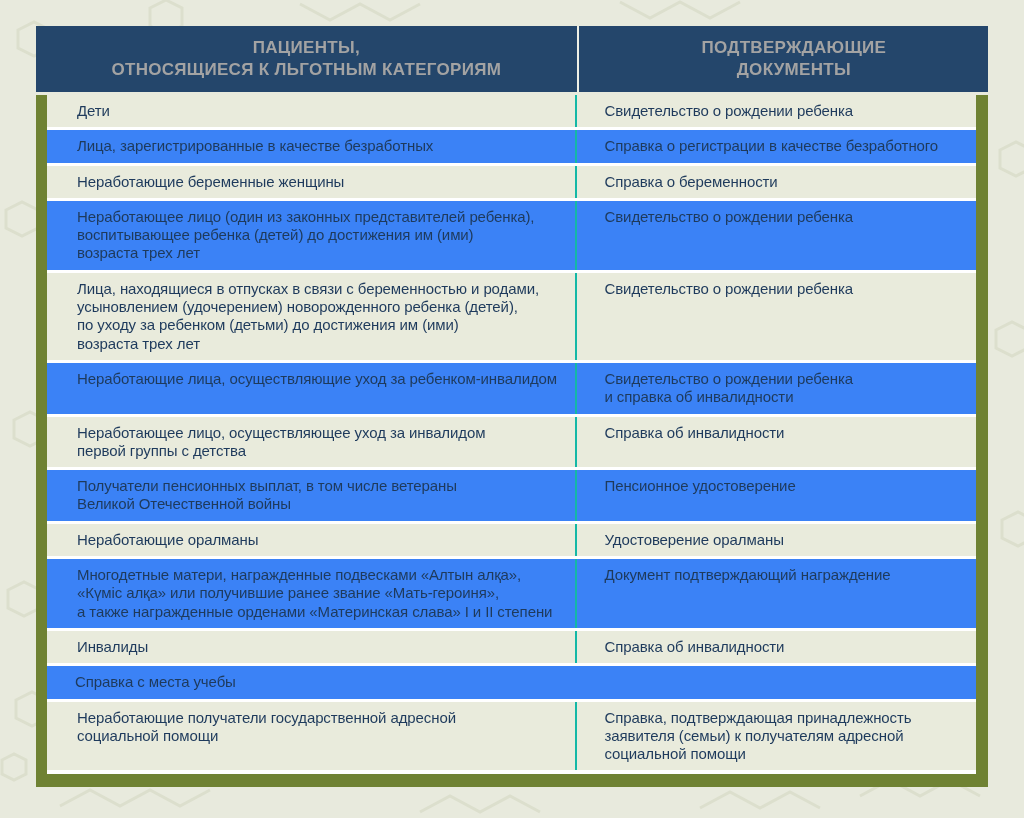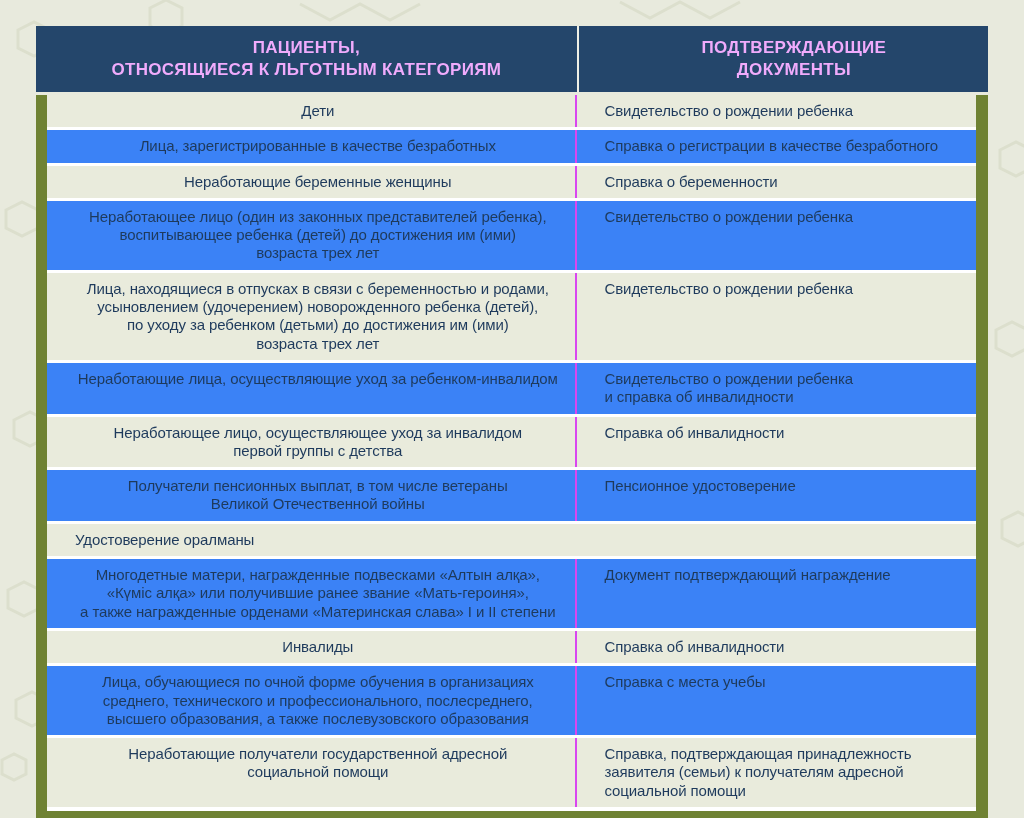--- a/index.html
+++ b/index.html
@@ -21,21 +21,21 @@
     z-index: 1;
   }
   .thead {
     display: flex;
     background: #24466b;
     min-height: 66px;
   }
   .th {
     display: flex; align-items: center; justify-content: center;
     text-align: center;
-    color: #f0abfc;
+    color: #a3a3a3;
     font-weight: bold;
     font-size: 17px;
     line-height: 1.3;
     letter-spacing: 0.3px;
     white-space: pre-line;
     padding: 8px 0;
   }
   .th.col1 { width: 57.0%; border-right: 2px solid #eef0e6; }
   .th.col2 { flex: 1; margin-left: 21px; }
   .tbody {
@@ -48,21 +48,21 @@
   .row { display: flex; margin-bottom: 3px; background: #e9ebdc; }
   .row:last-child { margin-bottom: 4px; }
   .row.alt { background: #3b82f6; }
   .cell {
     font-size: 15px;
     line-height: 1.22;
     letter-spacing: -0.1px;
     white-space: pre-line;
     padding: 7px 16px 7px 30px;
   }
-  .cell.cat { width: 57.0%; border-right: 2px solid #d946ef; text-align: center; }
+  .cell.cat { width: 57.0%; border-right: 2px solid #14b8a6; }
   .cell.doc { flex: 1; padding-left: 28px; }
 </style>
 </head>
 <body>
 
 <svg class="bg-pattern" width="1024" height="818" viewBox="0 0 1024 818" fill="none" stroke="#dcdfcd" stroke-width="3">
   <polygon points="18,30 34,22 50,30 50,48 34,56 18,48"></polygon>
   <polygon points="150,8 166,0 182,8 182,26 166,34 150,26"></polygon>
   <polygon points="6,210 22,202 38,210 38,228 22,236 6,228"></polygon>
   <polygon points="14,420 30,412 46,420 46,438 30,446 14,438"></polygon>
@@ -130,39 +130,37 @@
     <div class="cell doc">Справка об инвалидности</div>
   </div>
 
   <div class="row alt">
     <div class="cell cat">Получатели пенсионных выплат, в том числе ветераны
 Великой Отечественной войны</div>
     <div class="cell doc">Пенсионное удостоверение</div>
   </div>
 
   <div class="row">
+    <div class="cell cat">Неработающие оралманы</div>
     <div class="cell doc">Удостоверение оралманы</div>
   </div>
 
   <div class="row alt">
     <div class="cell cat">Многодетные матери, награжденные подвесками «Алтын алқа»,
 «Күміс алқа» или получившие ранее звание «Мать-героиня»,
 а также награжденные орденами «Материнская слава» I и II степени</div>
     <div class="cell doc">Документ подтверждающий награждение</div>
   </div>
 
   <div class="row">
     <div class="cell cat">Инвалиды</div>
     <div class="cell doc">Справка об инвалидности</div>
   </div>
 
   <div class="row alt">
-    <div class="cell cat">Лица, обучающиеся по очной форме обучения в организациях
-среднего, технического и профессионального, послесреднего,
-высшего образования, а также послевузовского образования</div>
     <div class="cell doc">Справка с места учебы</div>
   </div>
 
   <div class="row">
     <div class="cell cat">Неработающие получатели государственной адресной
 социальной помощи</div>
     <div class="cell doc">Справка, подтверждающая принадлежность
 заявителя (семьи) к получателям адресной
 социальной помощи</div>
   </div>

